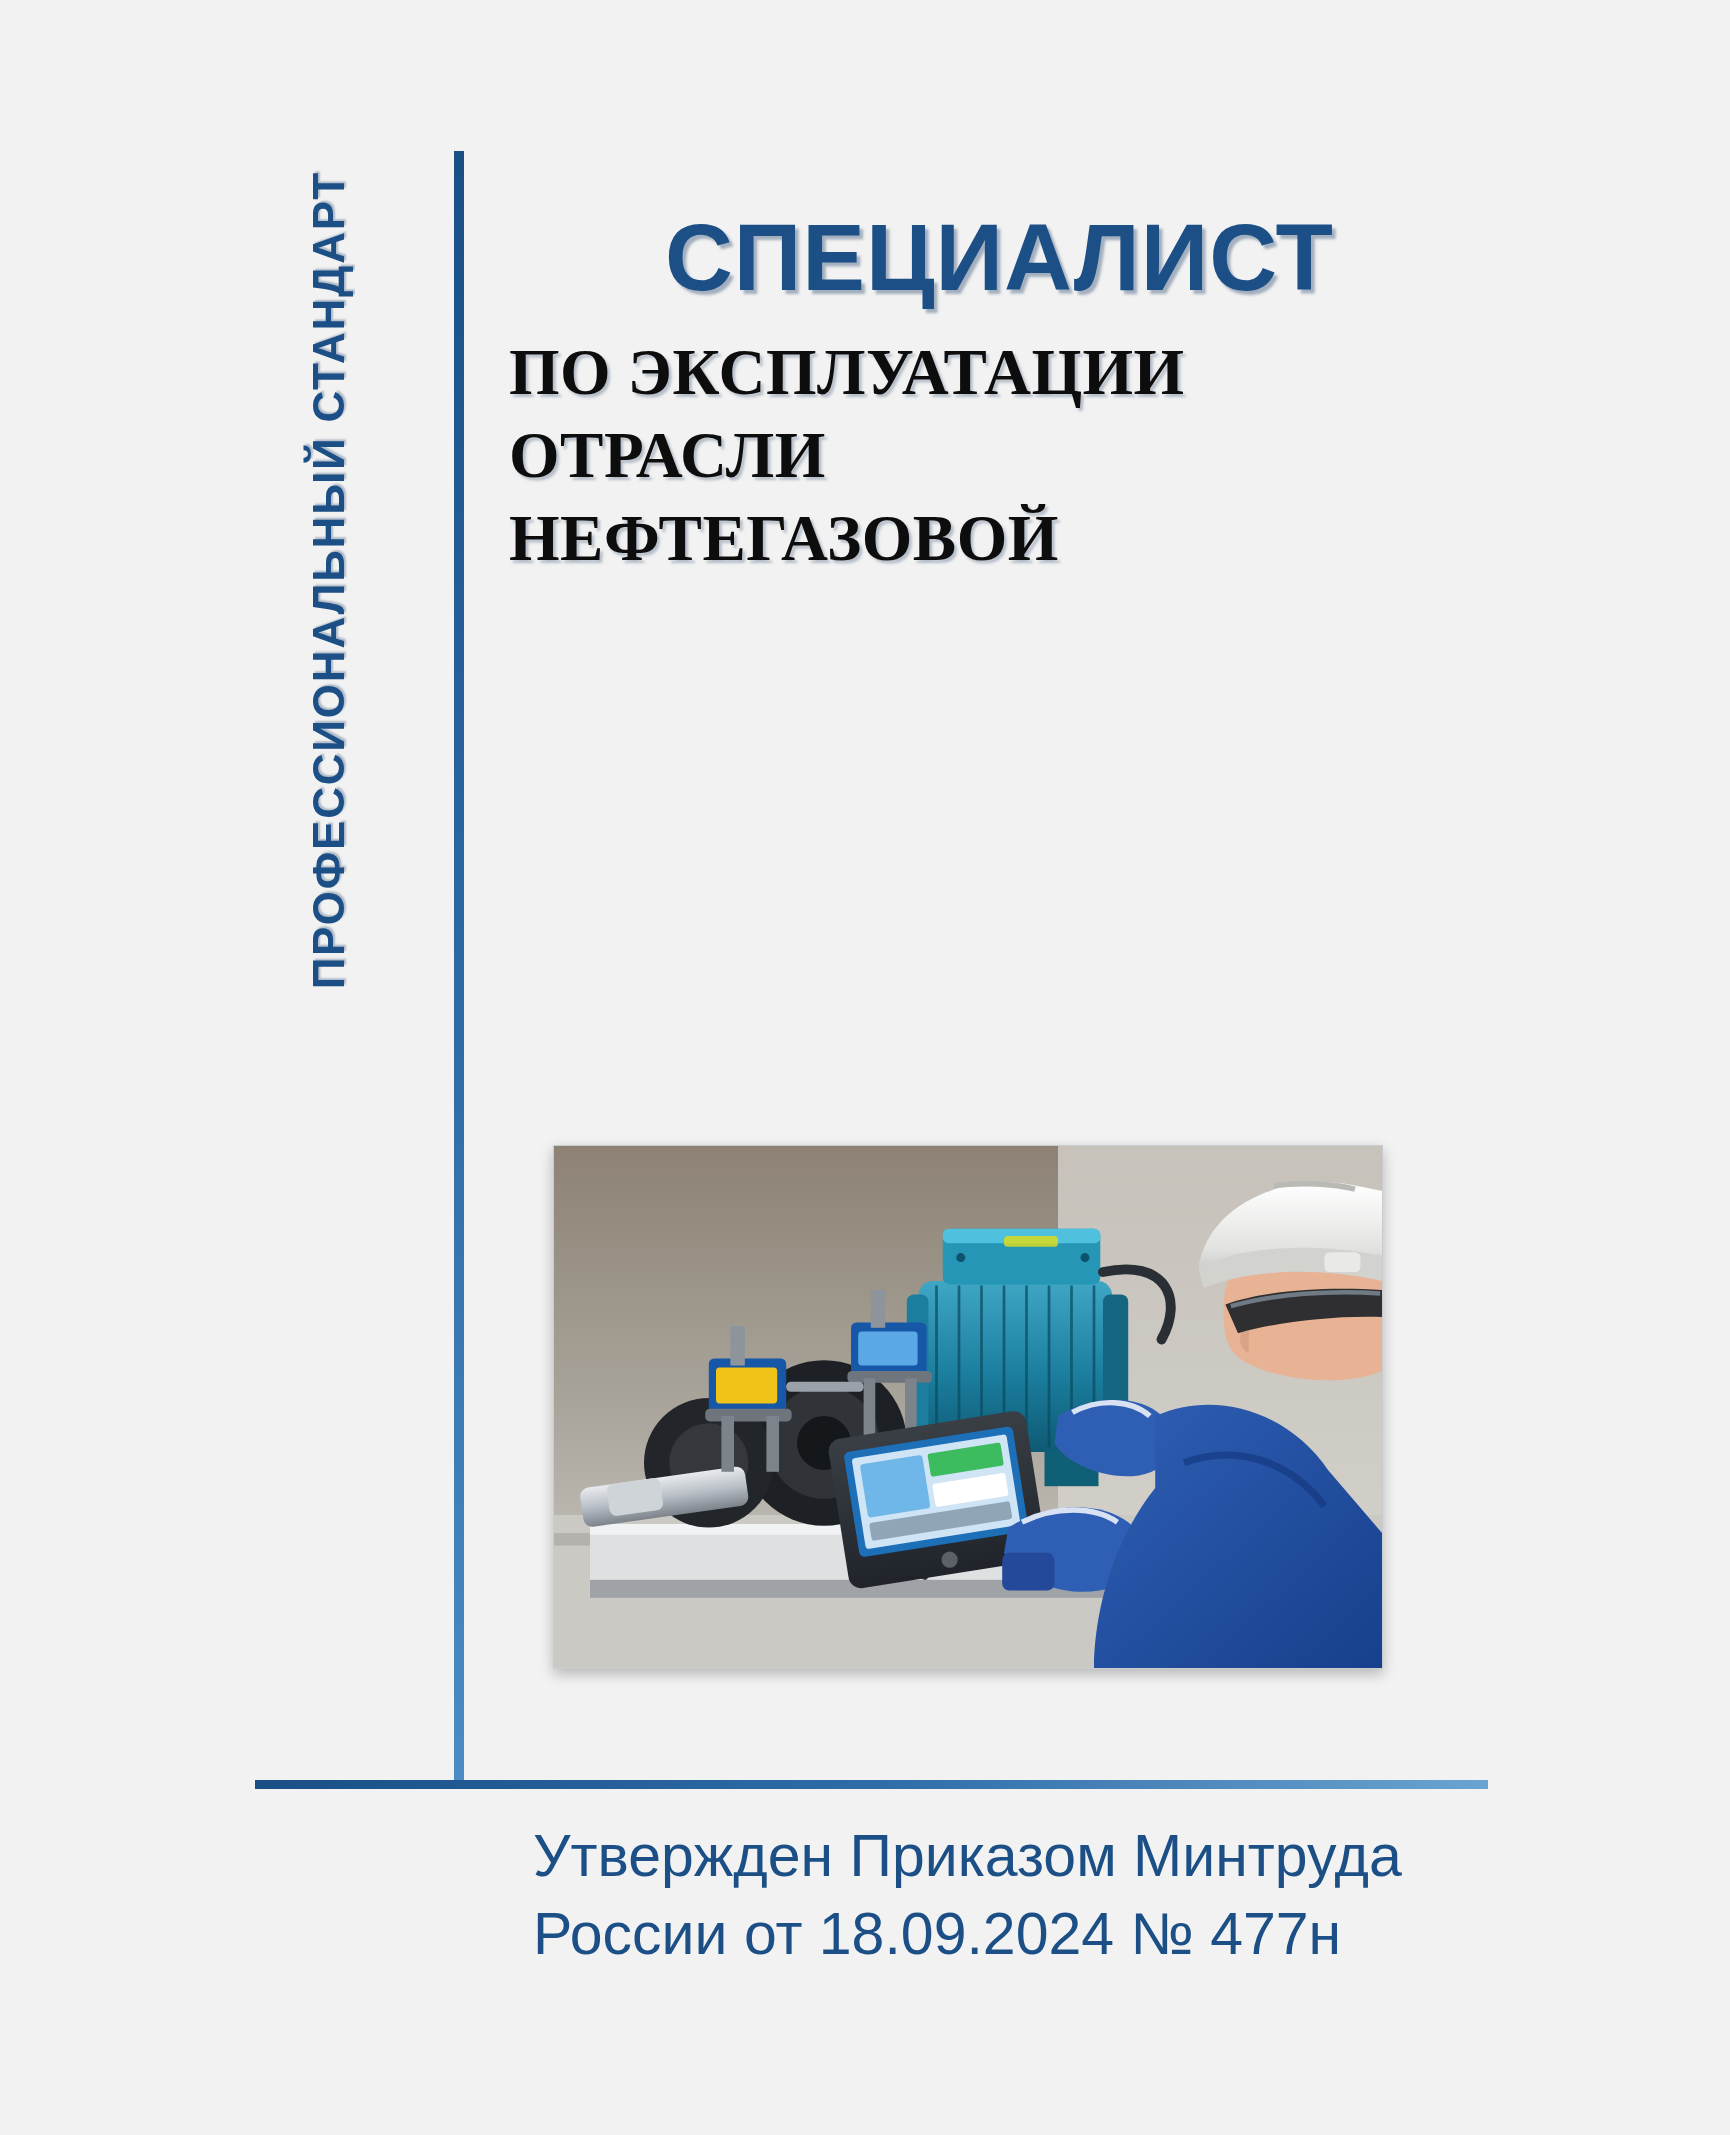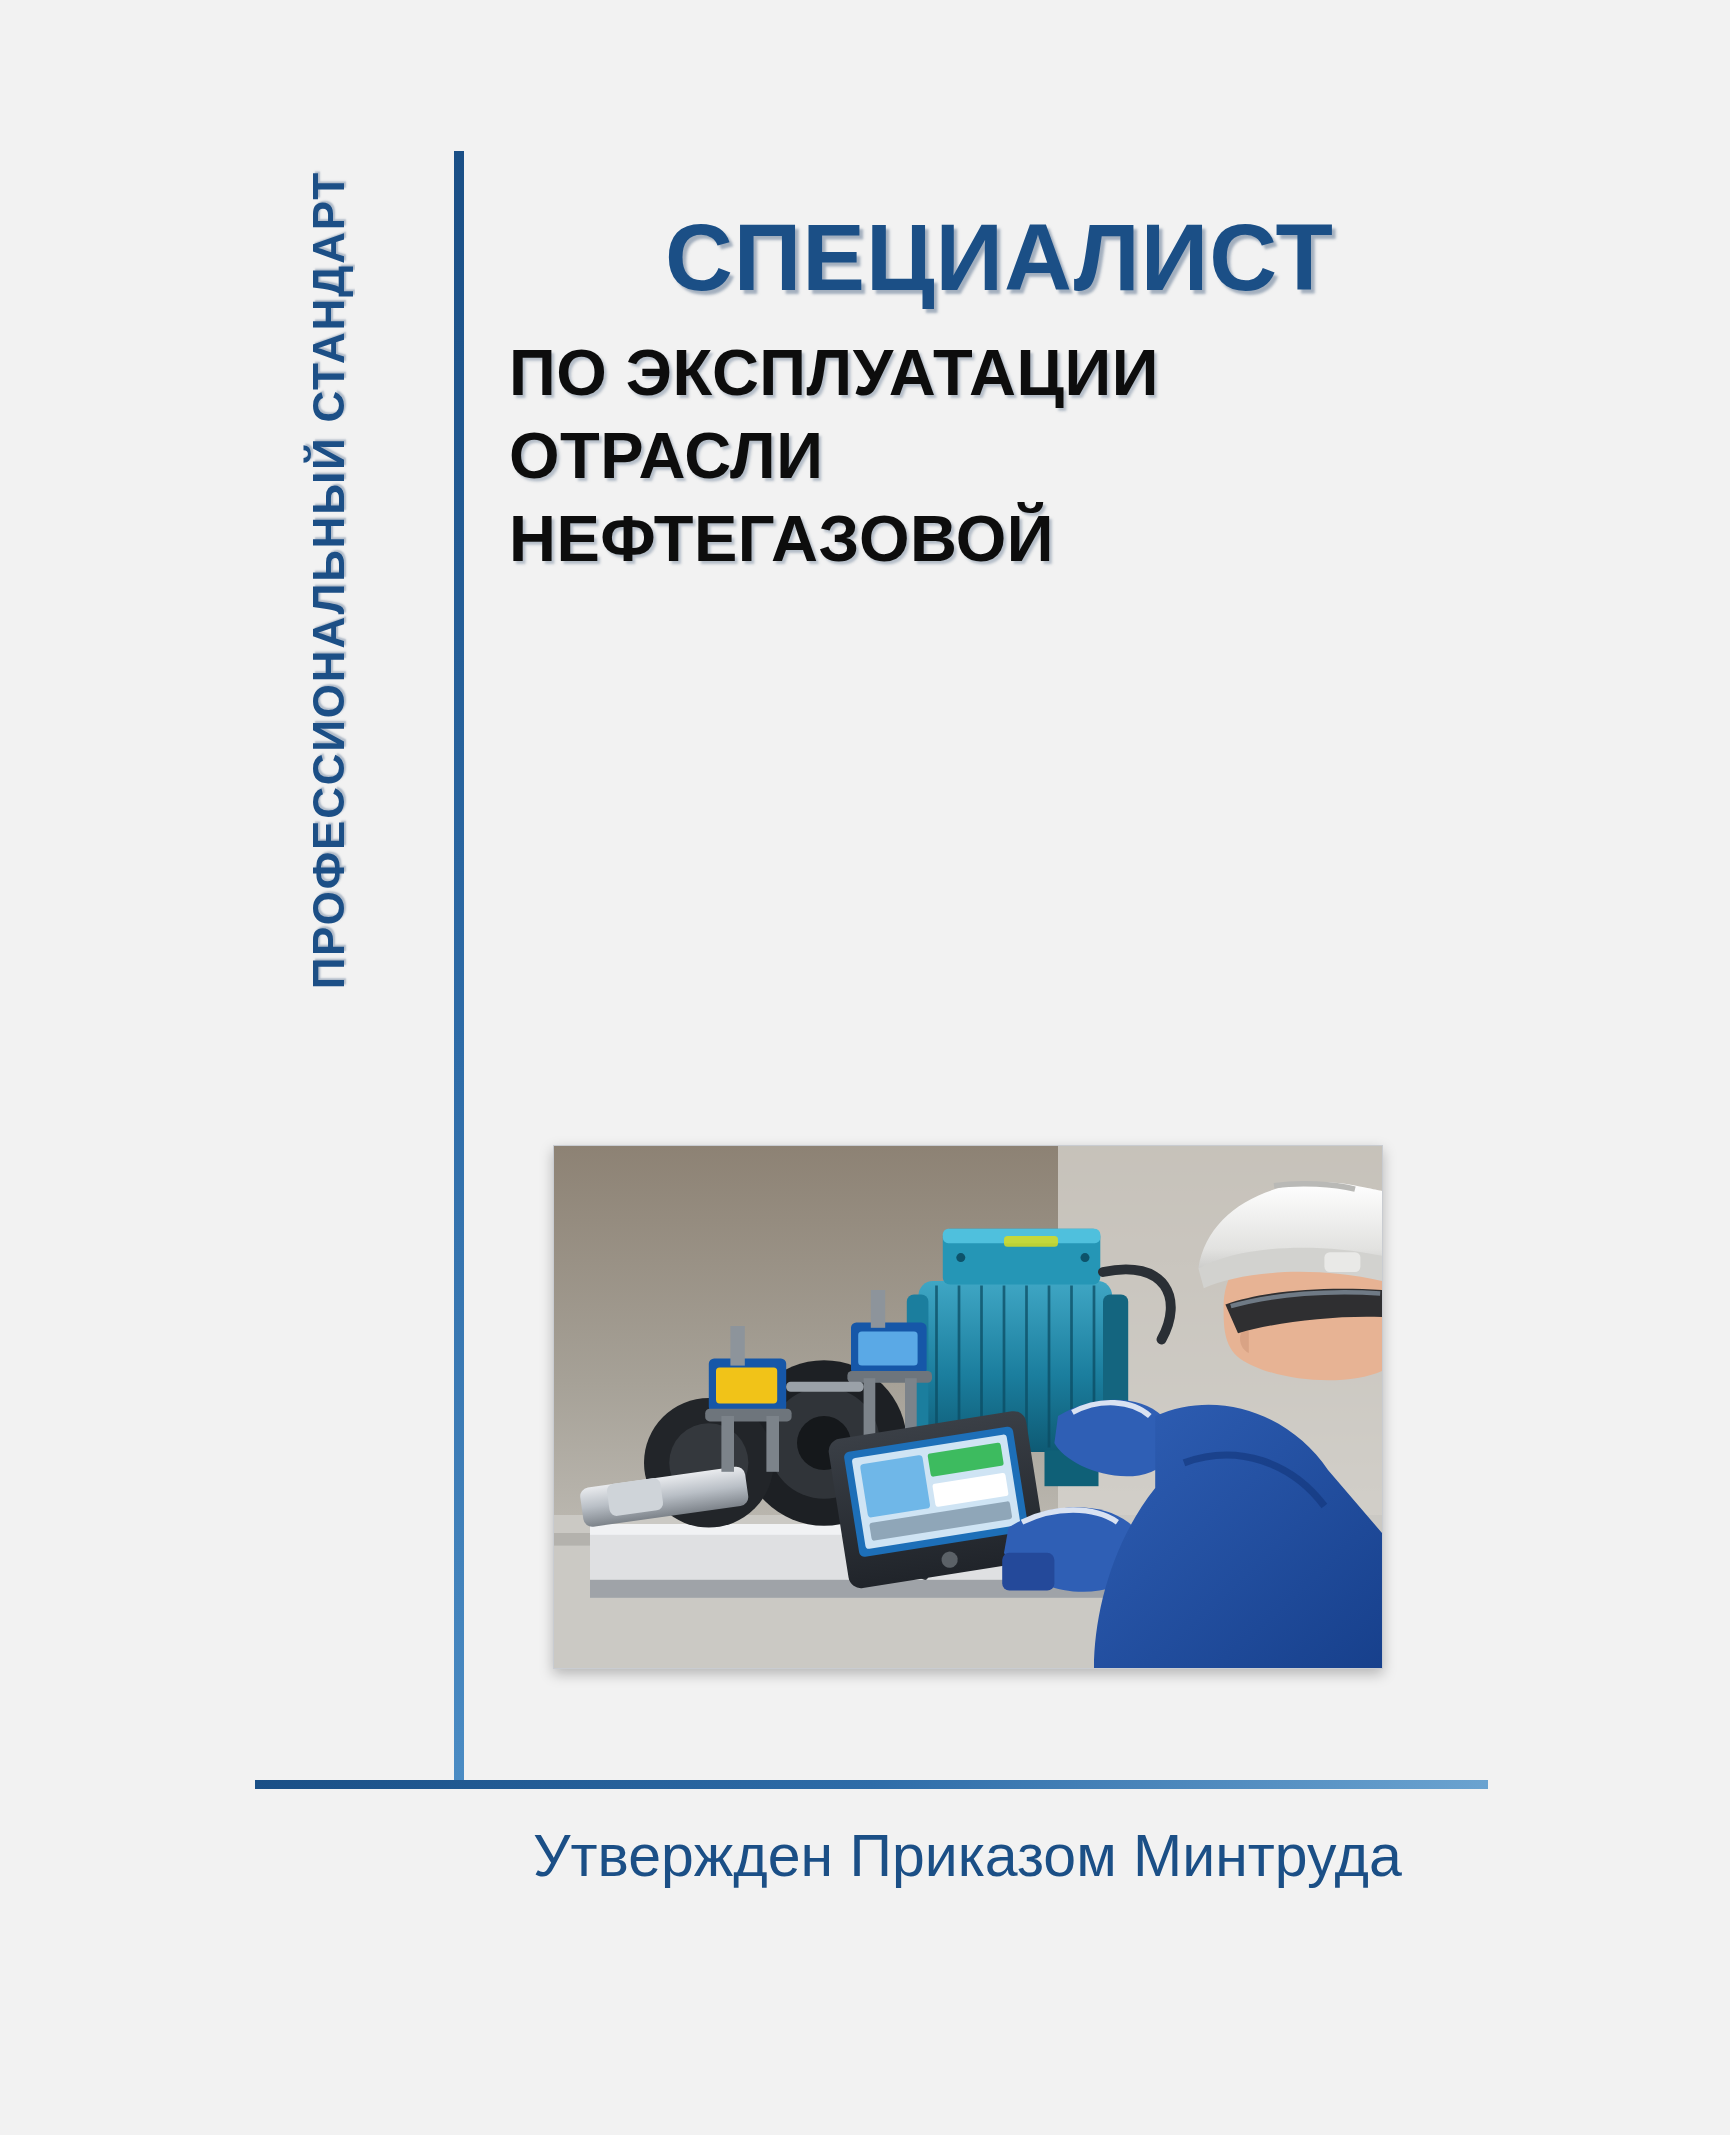--- a/index.html
+++ b/index.html
@@ -79,21 +79,21 @@
     font-weight: bold;
     font-size: 94px;
     line-height: 1.05;
     color: #1b4f86;
     letter-spacing: 0.9px;
     text-shadow: 3.6px 3.6px 2.7px rgba(110,130,155,0.6);
     margin: 0 0 23.4px 0;
     text-align: center;
   }
   .title-sub {
-    font-family: Liberation Sans, sans-serif;
+    font-family: Liberation Serif, serif;
     font-weight: bold;
     font-size: 65px;
     line-height: 1.28;
     color: #0d0d0d;
     letter-spacing: 0.5px;
     text-shadow: 2.7px 2.7px 2.7px rgba(130,145,165,0.55);
     margin: 0;
   }
   .title-sub .ln { display: block; }
 
@@ -279,16 +279,17 @@
         <path d="M800 44 C 830 40, 866 42, 890 48" stroke="#b9b9b6" stroke-width="6" fill="none"></path>
         <rect x="856" y="118" width="40" height="22" rx="6" fill="#e9e9e7"></rect>
       </g>
     </svg>
   </div>
 
   <div class="hrule"></div>
 
   <div class="approval">
     <span class="ln">Утвержден Приказом Минтруда</span>
+    <span class="ln">России от 18.09.2024 № 477н</span>
   </div>
 
 </div>
 
 
 </body></html>

